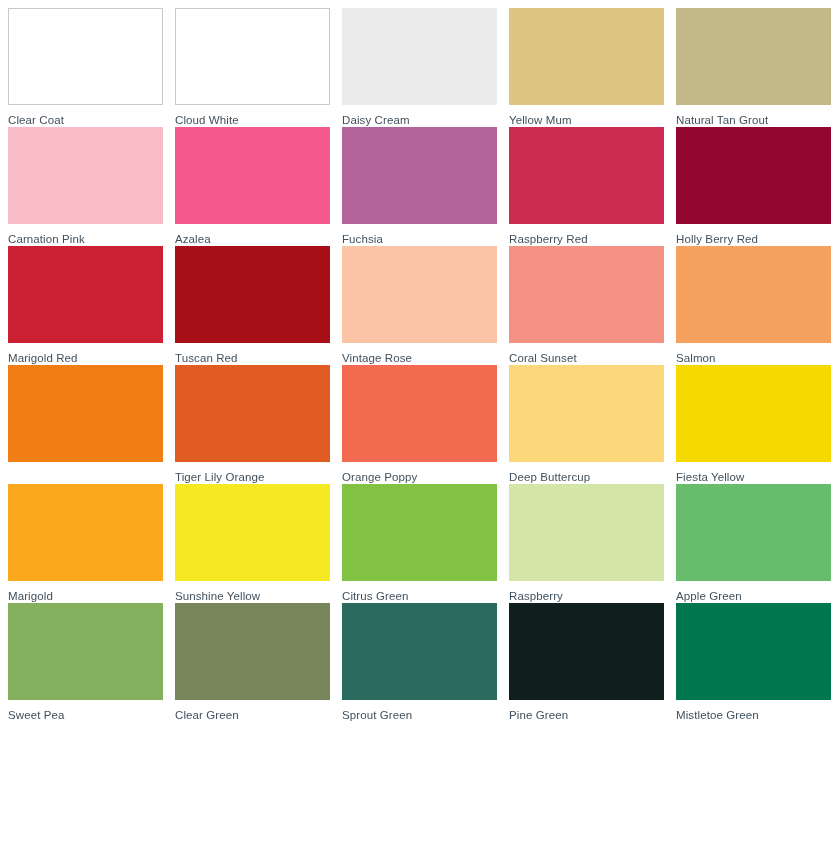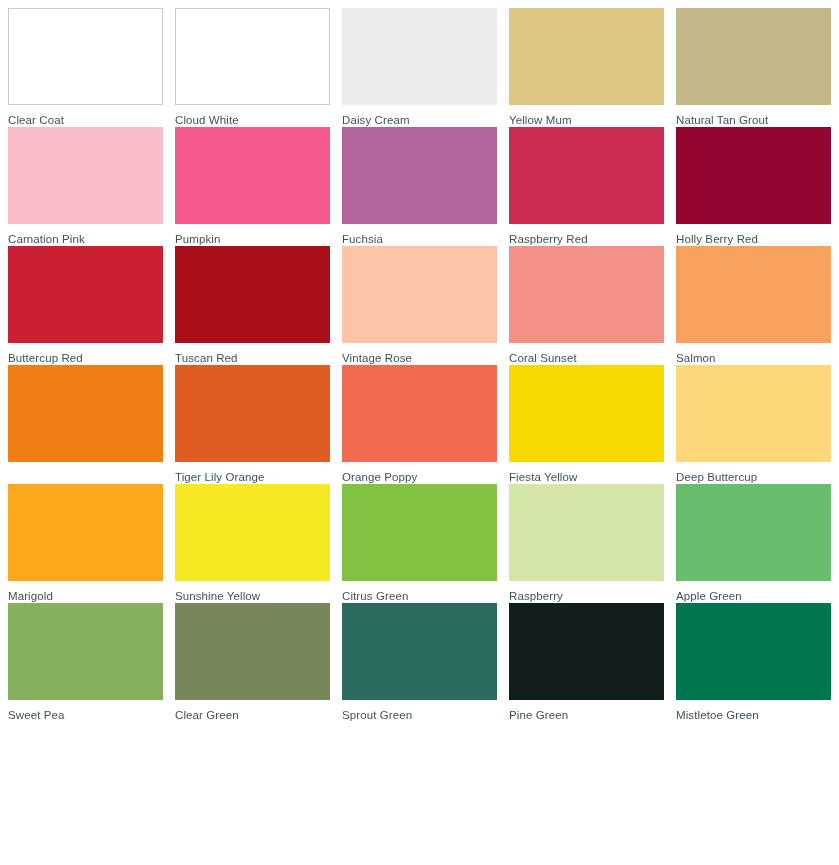--- a/index.html
+++ b/index.html
@@ -78,37 +78,37 @@
     <div class="swatch-cell">
       <div class="swatch-chip" style="background-color: rgb(195, 184, 136);"></div>
       <span class="swatch-label">Natural Tan Grout</span>
     </div>
     <div class="swatch-cell">
       <div class="swatch-chip" style="background-color: rgb(249, 189, 199);"></div>
       <span class="swatch-label">Carnation Pink</span>
     </div>
     <div class="swatch-cell">
       <div class="swatch-chip" style="background-color: rgb(244, 88, 140);"></div>
-      <span class="swatch-label">Pumpkin</span>
+      <span class="swatch-label">Azalea</span>
     </div>
     <div class="swatch-cell">
       <div class="swatch-chip" style="background-color: rgb(178, 99, 154);"></div>
       <span class="swatch-label">Fuchsia</span>
     </div>
     <div class="swatch-cell">
       <div class="swatch-chip" style="background-color: rgb(204, 44, 82);"></div>
       <span class="swatch-label">Raspberry Red</span>
     </div>
     <div class="swatch-cell">
       <div class="swatch-chip" style="background-color: rgb(147, 6, 47);"></div>
       <span class="swatch-label">Holly Berry Red</span>
     </div>
     <div class="swatch-cell">
       <div class="swatch-chip" style="background-color: rgb(203, 31, 51);"></div>
-      <span class="swatch-label">Buttercup Red</span>
+      <span class="swatch-label">Marigold Red</span>
     </div>
     <div class="swatch-cell">
       <div class="swatch-chip" style="background-color: rgb(168, 15, 25);"></div>
       <span class="swatch-label">Tuscan Red</span>
     </div>
     <div class="swatch-cell">
       <div class="swatch-chip" style="background-color: rgb(251, 196, 166);"></div>
       <span class="swatch-label">Vintage Rose</span>
     </div>
     <div class="swatch-cell">
@@ -124,26 +124,26 @@
     </div>
     <div class="swatch-cell">
       <div class="swatch-chip" style="background-color: rgb(224, 92, 34);"></div>
       <span class="swatch-label">Tiger Lily Orange</span>
     </div>
     <div class="swatch-cell">
       <div class="swatch-chip" style="background-color: rgb(242, 106, 80);"></div>
       <span class="swatch-label">Orange Poppy</span>
     </div>
     <div class="swatch-cell">
+      <div class="swatch-chip" style="background-color: rgb(251, 215, 121);"></div>
+      <span class="swatch-label">Deep Buttercup</span>
+    </div>
+    <div class="swatch-cell">
       <div class="swatch-chip" style="background-color: rgb(246, 217, 0);"></div>
       <span class="swatch-label">Fiesta Yellow</span>
-    </div>
-    <div class="swatch-cell">
-      <div class="swatch-chip" style="background-color: rgb(251, 215, 121);"></div>
-      <span class="swatch-label">Deep Buttercup</span>
     </div>
     <div class="swatch-cell">
       <div class="swatch-chip" style="background-color: rgb(251, 168, 28);"></div>
       <span class="swatch-label">Marigold</span>
     </div>
     <div class="swatch-cell">
       <div class="swatch-chip" style="background-color: rgb(244, 233, 35);"></div>
       <span class="swatch-label">Sunshine Yellow</span>
     </div>
     <div class="swatch-cell">

